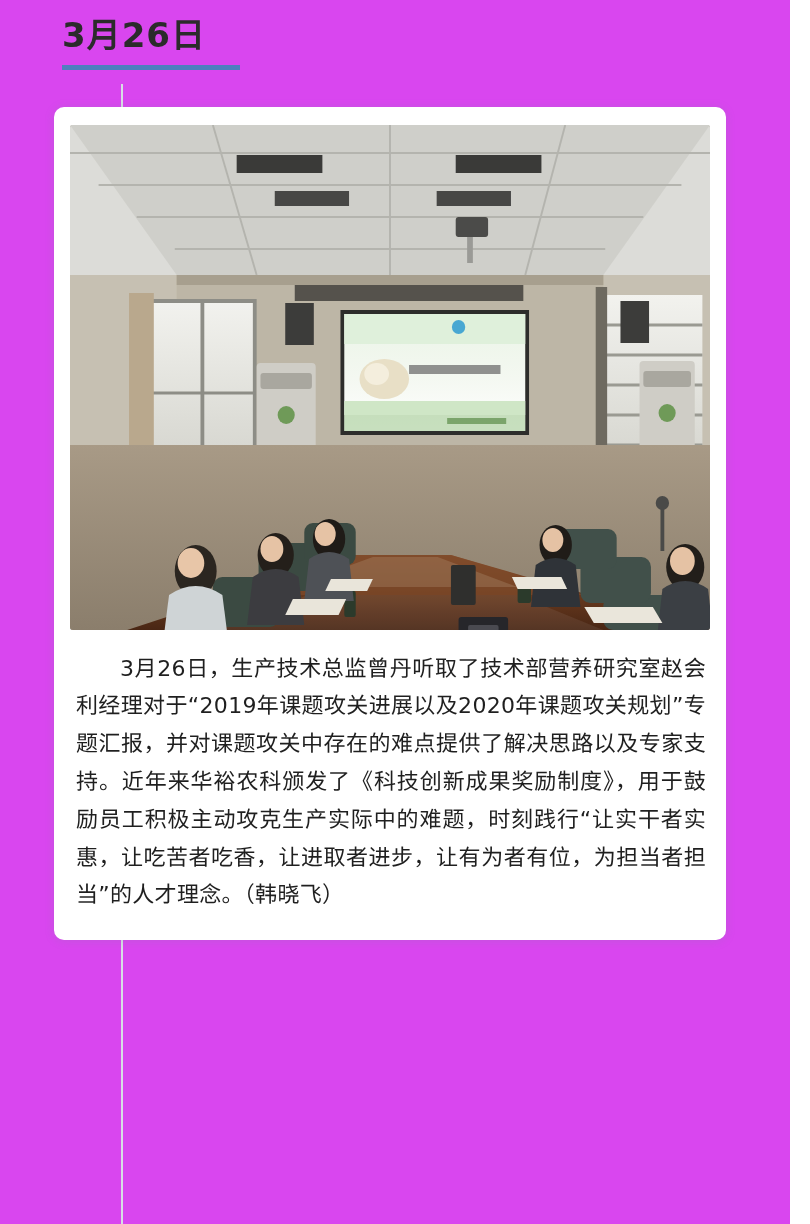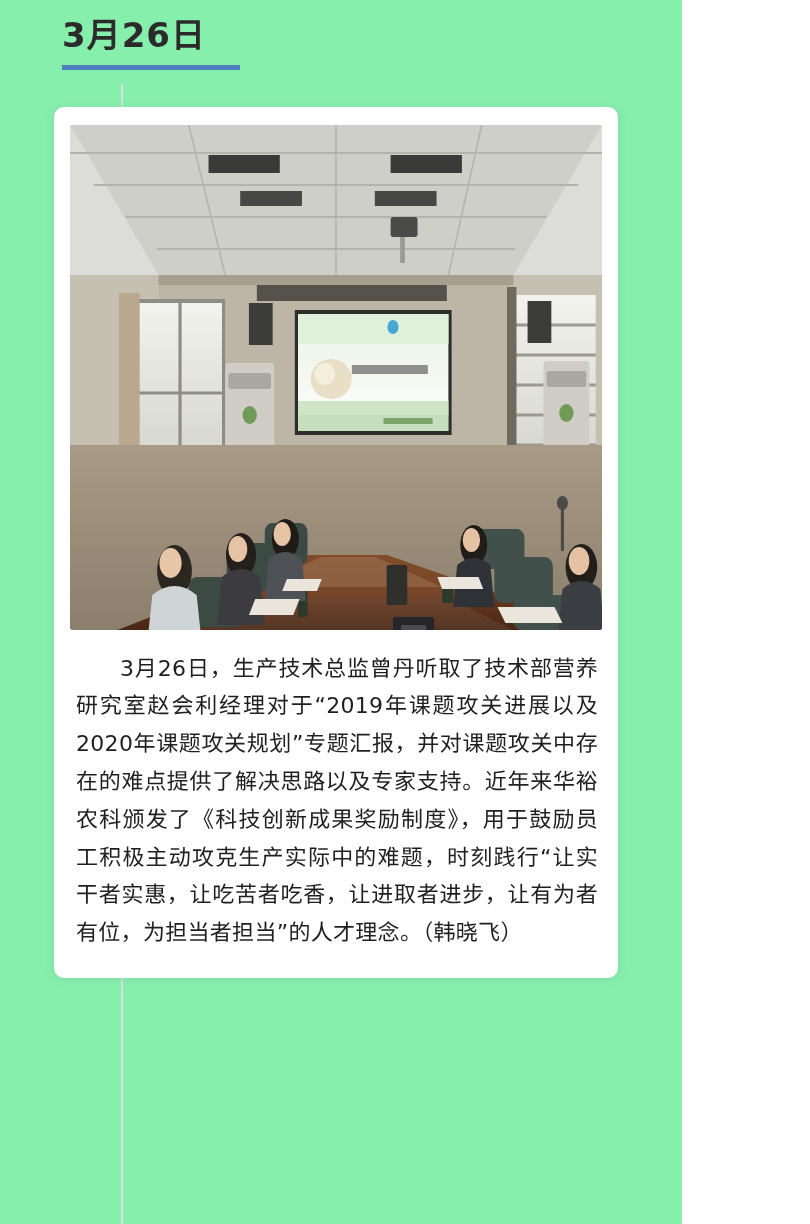--- a/index.html
+++ b/index.html
@@ -5,23 +5,23 @@
   * { box-sizing: border-box; }
   html, body {
     margin: 0;
     padding: 0;
     width: 810px;
     background: #ffffff;
     font-family: "Liberation Sans", "DejaVu Sans", sans-serif;
   }
   .page {
     position: relative;
-    width: 682px;
+    width: 790px;
     min-height: 1224px;
-    background: #86efac;
+    background: #d946ef;
     overflow: hidden;
   }
 
   
   .date-header {
     position: relative;
     padding: 14px 0 0 62px;
   }
   .date-title {
     font-size: 34px;

